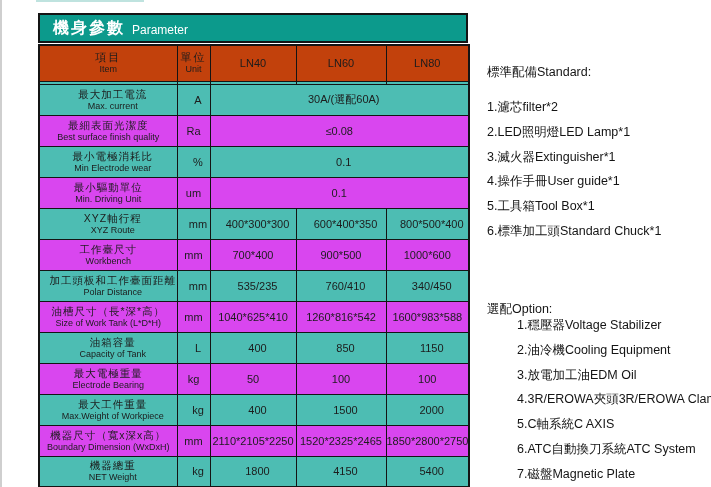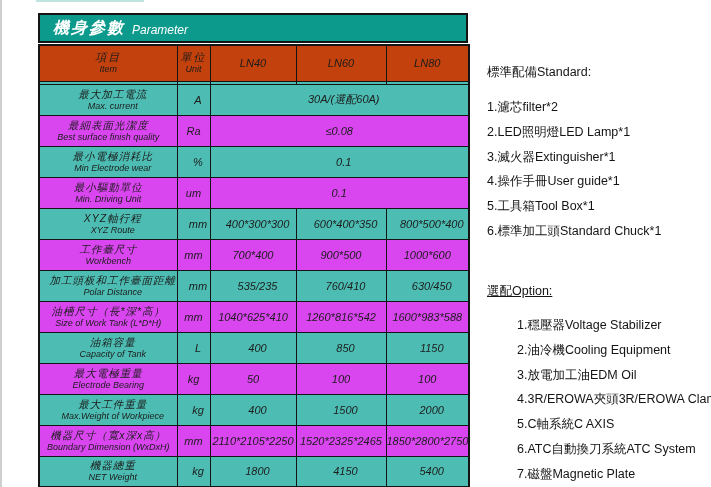--- a/index.html
+++ b/index.html
@@ -5,21 +5,21 @@
   * { margin:0; padding:0; box-sizing:border-box; }
   html,body { background:#ffffff; }
   .page {
     position:relative; width:711px; height:487px; background:#ffffff;
     overflow:hidden; font-family:"Liberation Sans","DejaVu Sans",sans-serif;
     color:#1c1c1c;
   }
   .left-edge { position:absolute; left:0; top:0; width:2px; height:487px; background:#cfcfcf; }
   .top-accent { position:absolute; left:36px; top:0; width:108px; height:2px; background:#bfe3df; }
 
-  .panel { position:absolute; left:38px; top:13px; width:430px;font-style:italic; }
+  .panel { position:absolute; left:38px; top:13px; width:430px; }
 
   .title-bar {
     height:30px; background:#0c9a8c; border:2px solid #141414;
     color:#ffffff; display:flex; align-items:center; padding-left:13px;
   }
   .t-zh { font-size:16px; font-weight:bold; letter-spacing:2px; }
   .t-en { font-size:12px; margin:4px 0 0 7px; }
 
   table.spec { width:430px; border-collapse:collapse; table-layout:fixed; border:2px solid #141414; margin-top:1px; }
   .spec th, .spec td { border:1px solid #141414; padding:0; text-align:center; vertical-align:middle; }
@@ -34,21 +34,21 @@
   tbody tr.r { height:31px; }
   tbody tr.teal td { background:#4dbdb3;padding-left:9px; }
   tbody tr.gray td { background:#d946ef; }
   td.unit { font-size:11px; }
   td.val { font-size:11px; }
   td.item .zh { font-size:10.5px; }
 
   .side { position:absolute; left:487px; top:0; width:222px; color:#141414; }
   .side-head { position:absolute; left:0; font-size:12.5px; white-space:nowrap; }
   .side-head.std { top:44px;margin-top:20px; }
-  .side-head.opt { top:283px;text-decoration:underline; }
+  .side-head.opt { top:301px; }
   ul.side-list { position:absolute; left:0; list-style:none; font-size:12.5px; }
   ul.std-list { top:95px; }
   ul.opt-list { top:313px;margin-left:30px; }
   .side-list li { height:24.8px; line-height:24.8px; white-space:nowrap; }
 </style>
 </head>
 <body>
 
 <div class="page">
   <div class="left-edge"></div>
@@ -144,21 +144,21 @@
             <td class="val">1000*600</td>
           </tr>
           <tr class="r teal">
             <td class="item">
               <span class="zh">加工頭板和工作臺面距離</span>
               <span class="en">Polar Distance</span>
             </td>
             <td class="unit">mm</td>
             <td class="val">535/235</td>
             <td class="val">760/410</td>
-            <td class="val">630/450</td>
+            <td class="val">340/450</td>
           </tr>
           <tr class="r gray">
             <td class="item">
               <span class="zh">油槽尺寸（長*深*高）</span>
               <span class="en">Size of Work Tank (L*D*H)</span>
             </td>
             <td class="unit">mm</td>
             <td class="val">1040*625*410</td>
             <td class="val">1260*816*542</td>
             <td class="val">1600*983*588</td>

